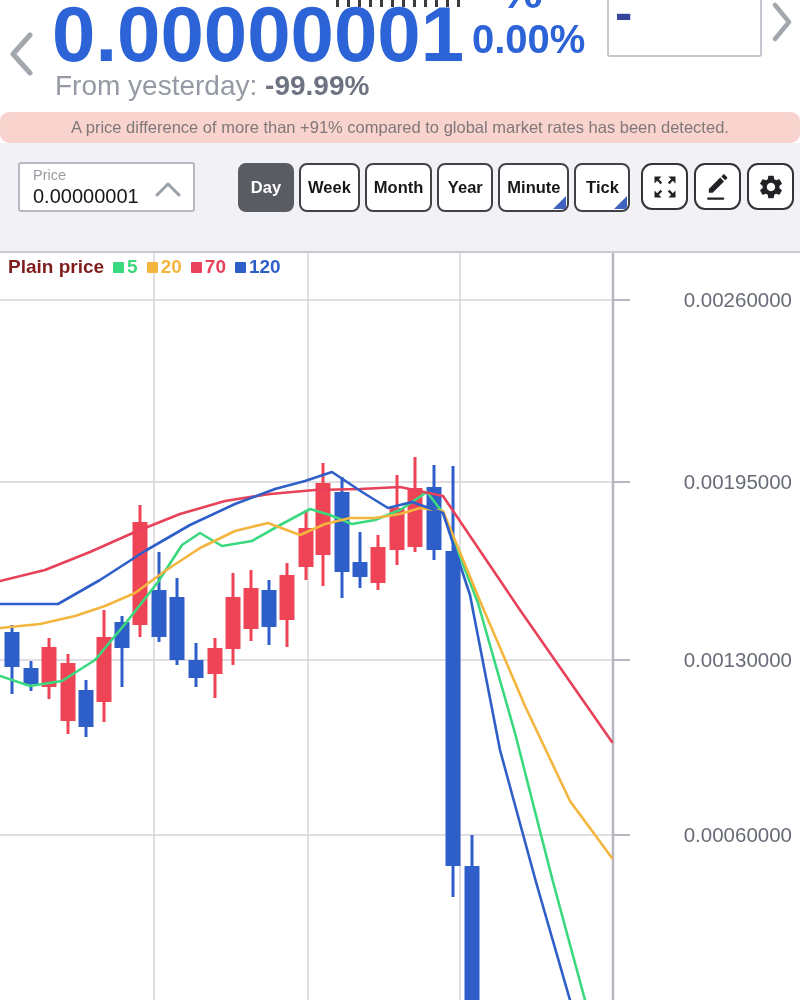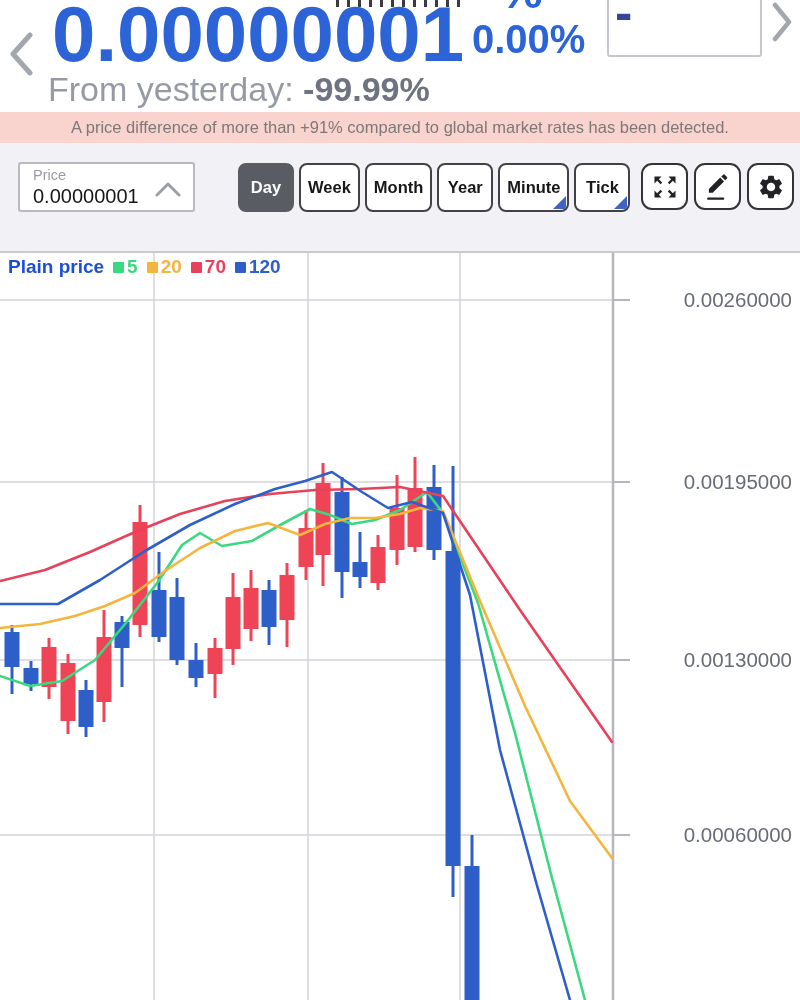--- a/index.html
+++ b/index.html
@@ -15,26 +15,26 @@
 
   
   .chev { position:absolute; }
   .big-price { position:absolute; left:52px; top:-8px; font-size:78px; font-weight:700;
     color:#2c63d6; letter-spacing:0px; line-height:1.1; }
   .pct-change { position:absolute; left:472px; top:17px; font-size:40px; font-weight:600; color:#2c63d6; }
   .compare-box { position:absolute; left:607px; top:-10px; width:155px; height:67px;
     background:#fff; border:2px solid #c6c6ce; border-radius:3px; }
   .compare-box span { position:absolute; left:6px; top:-6px; font-size:52px; font-weight:700;
     color:#36449b; line-height:52px; }
-  .from-yday { position:absolute; left:48px; top:70px; font-size:34px; color:#959aa4; }
+  .from-yday { position:absolute; left:55px; top:70px; font-size:28px; color:#959aa4; }
   .from-yday b { color:#6d7380; font-weight:600; }
 
   
   .banner { position:absolute; top:112px; left:0; width:800px; height:31px; background:#f9d3ce;
-    display:flex; align-items:center; justify-content:center; }
+    display:flex; align-items:center; justify-content:center;border-radius:9px; }
   .banner span { font-size:16.5px; font-weight:500; color:#7e7878; }
 
   
   .toolbar { position:absolute; top:143px; left:0; width:800px; height:110px;
     background:#f2f2f6; border-bottom:2px solid #c9c9d1; }
   .price-select { position:absolute; left:18px; top:19px; width:177px; height:50px;
     background:#fff; border:2px solid #b8b8c0; border-radius:3px; cursor:pointer; }
   .price-select .lab { position:absolute; left:13px; top:3px; font-size:14.5px; color:#9a9aa2; }
   .price-select .val { position:absolute; left:13px; top:21px; font-size:20px; color:#17171a; }
   .price-select svg { position:absolute; right:12px; top:17px; }
@@ -47,21 +47,21 @@
     border-left:13px solid transparent; border-bottom:13px solid #3e63c0; }
   .tools { position:absolute; top:20px; left:641px; display:flex; gap:3px; }
   .tool-btn { width:47px; height:47px; background:#fff; border:2.5px solid #333338; border-radius:11px;
     display:flex; align-items:center; justify-content:center; cursor:pointer; margin-right:1px; }
   .tools .tool-btn + .tool-btn { margin-left:2px; }
 
   
   .chart-area { position:absolute; top:253px; left:0; width:800px; height:747px; background:#fff; }
   .chart-area svg text { font-family:"Liberation Sans","DejaVu Sans",sans-serif; }
   .legend { position:absolute; top:3px; left:8px; display:flex; align-items:center; gap:9px; }
-  .legend .title { font-size:19px; font-weight:600; color:#1d4ed8; }
+  .legend .title { font-size:19px; font-weight:600; color:#7f1d1d; }
   .legend .item { display:flex; align-items:center; font-size:19px; font-weight:600; }
   .legend .sq { width:11px; height:11px; border-radius:1px; margin-right:3px; display:inline-block; }
 </style>
 </head>
 <body>
 
 <div id="app">
 
   <div class="clip-row">
     <div class="clip-feet"></div>

